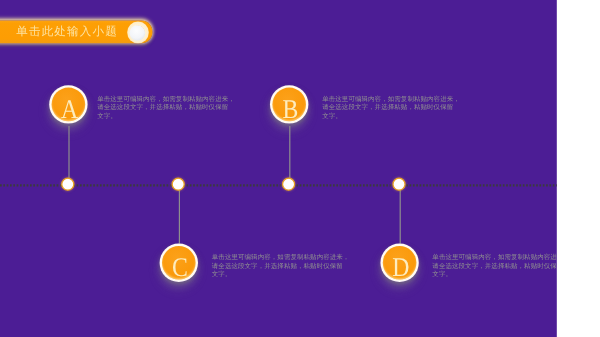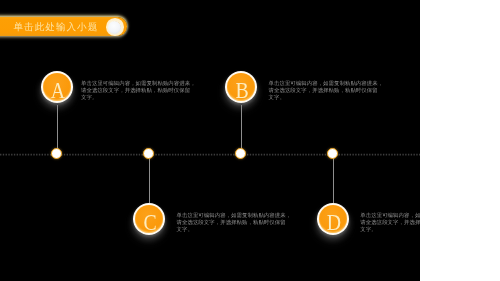--- a/index.html
+++ b/index.html
@@ -1,20 +1,20 @@
 <!DOCTYPE html>
 <html><head>
 <meta charset="utf-8">
 <style>
 
   html,body{margin:0;padding:0;}
   body{width:500px;height:281px;background:#ffffff;overflow:hidden;
        font-family:"Liberation Sans",sans-serif;
        -webkit-font-smoothing:antialiased;}
-  .slide{position:relative;width:420px;height:281px;background:#000000;overflow:hidden;}
+  .slide{position:relative;width:464px;height:281px;background:#4c1d95;overflow:hidden;}
 
   
   .titlebar{position:absolute;left:-24px;top:17.4px;width:150.6px;height:18.2px;
             background:linear-gradient(180deg,#FCA412 0%,#FD9F04 14%,#FD9D03 80%,#F19B10 100%);
             border-radius:0 9.2px 9.2px 0;
             box-shadow:0 -1.2px 3.4px rgba(255,234,158,.92),
                        0 0 2.6px 0.5px rgba(255,240,185,.60),
                        0 2.2px 3px rgba(115,108,96,.45);}
   .titlebar .tlabel{position:absolute;left:37.5px;top:0;height:18px;line-height:20.2px;
             font-family:"Liberation Serif",serif;

